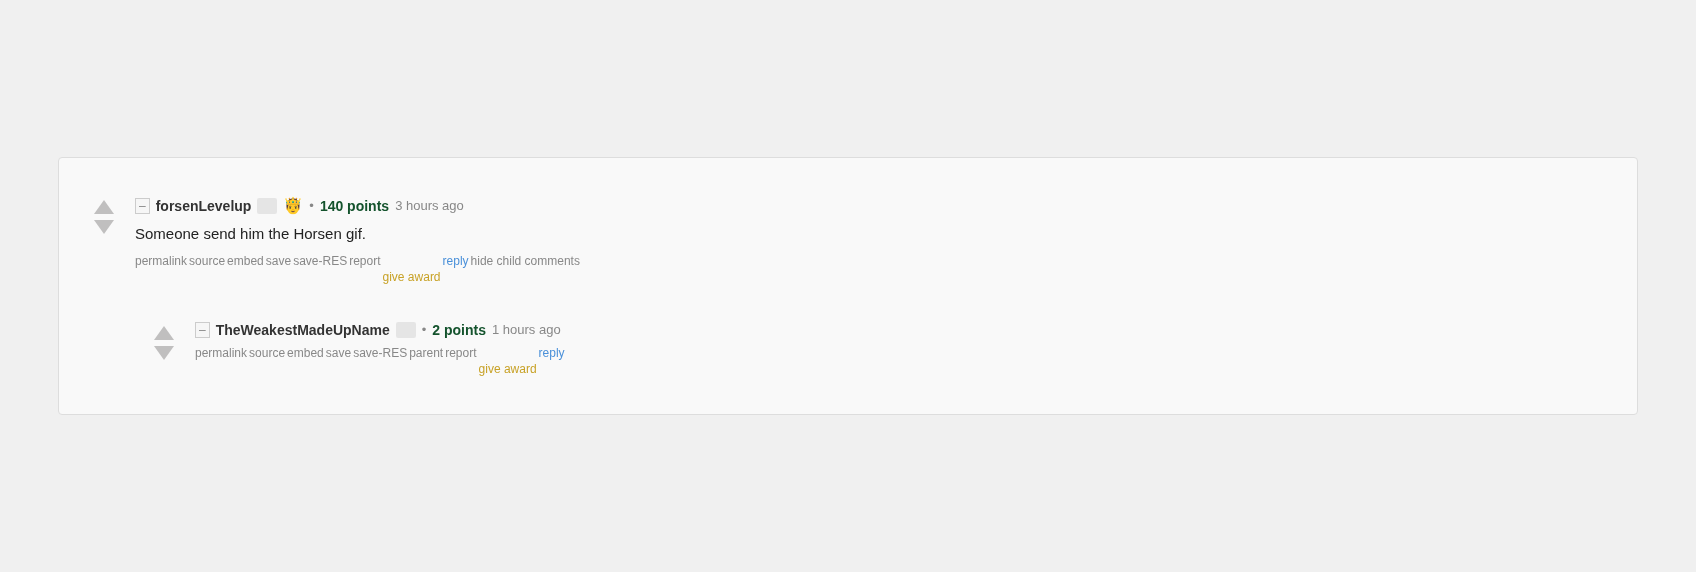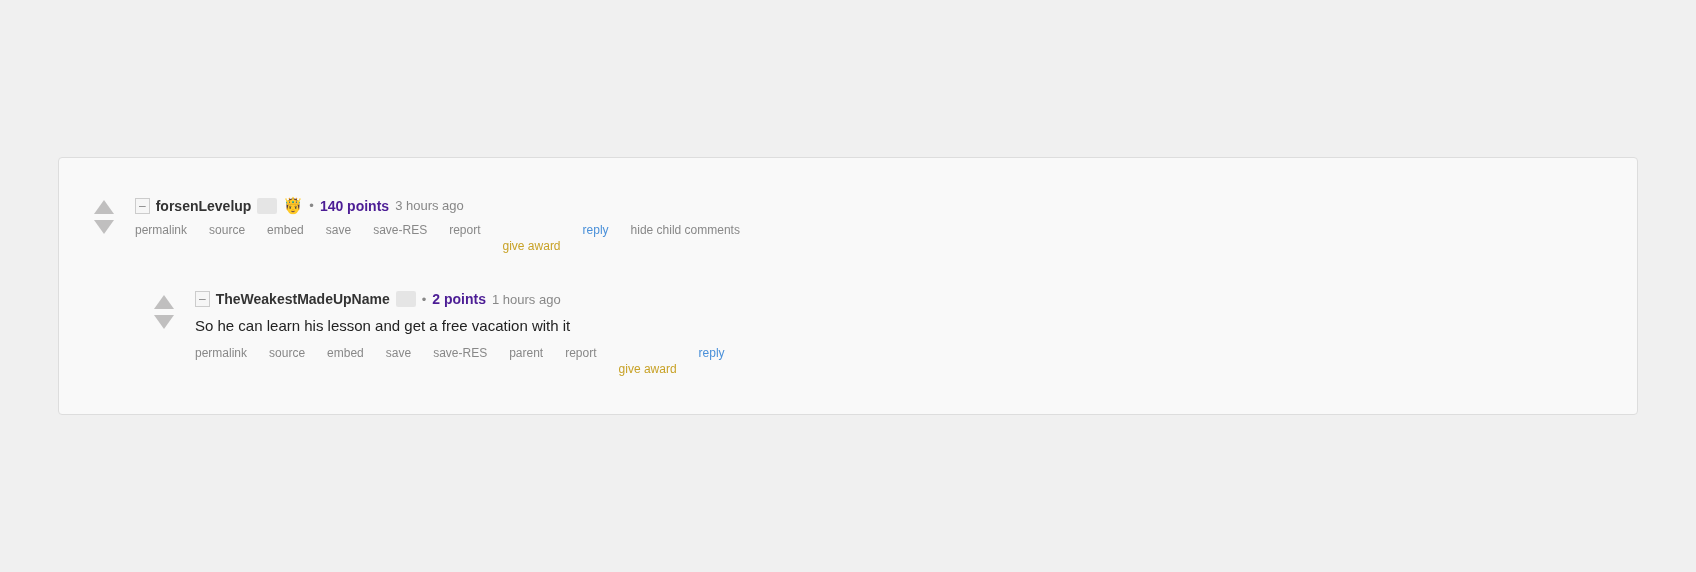--- a/index.html
+++ b/index.html
@@ -86,36 +86,36 @@
       opacity: 0.7;
     }
     .user-emoji {
       font-size: 16px;
     }
     .dot {
       color: #888;
     }
     .points {
       font-weight: bold;
-      color: #4c1d95;
+      color: #14532d;
       font-size: 14px;
     }
     .timestamp {
       color: #888;
       font-size: 13px;
     }
     .comment-text {
       color: #222;
       font-size: 15px;
       line-height: 1.5;
       margin-bottom: 8px;
     }
     .comment-actions {
       display: flex;
-      gap: 22px;
+      gap: 2px;
       flex-wrap: wrap;
       margin-top: 4px;
     }
     .action-link {
       color: #888;
       font-size: 12px;
       cursor: pointer;
       text-decoration: none;
     }
     .action-link.give-award {
@@ -143,20 +143,21 @@
     <div class="comment-body">
       <div class="comment-header">
         <span class="collapse-btn">–</span>
         <span class="username">forsenLevelup</span>
         <span class="user-icon"></span>
         <span class="user-emoji">🤴</span>
         <span class="dot">•</span>
         <span class="points">140 points</span>
         <span class="timestamp">3 hours ago</span>
       </div>
+      <div class="comment-text">Someone send him the Horsen gif.</div>
       <div class="comment-actions">
         <a class="action-link">permalink</a>
         <a class="action-link">source</a>
         <a class="action-link">embed</a>
         <a class="action-link">save</a>
         <a class="action-link">save-RES</a>
         <a class="action-link">report</a>
         <a class="action-link give-award">give award</a>
         <a class="action-link reply">reply</a>
         <a class="action-link">hide child comments</a>
@@ -171,21 +172,20 @@
     </div>
     <div class="comment-body">
       <div class="comment-header">
         <span class="collapse-btn">–</span>
         <span class="username">TheWeakestMadeUpName</span>
         <span class="user-icon"></span>
         <span class="dot">•</span>
         <span class="points">2 points</span>
         <span class="timestamp">1 hours ago</span>
       </div>
-      <div class="comment-text">So he can learn his lesson and get a free vacation with it</div>
       <div class="comment-actions">
         <a class="action-link">permalink</a>
         <a class="action-link">source</a>
         <a class="action-link">embed</a>
         <a class="action-link">save</a>
         <a class="action-link">save-RES</a>
         <a class="action-link">parent</a>
         <a class="action-link">report</a>
         <a class="action-link give-award">give award</a>
         <a class="action-link reply">reply</a>

